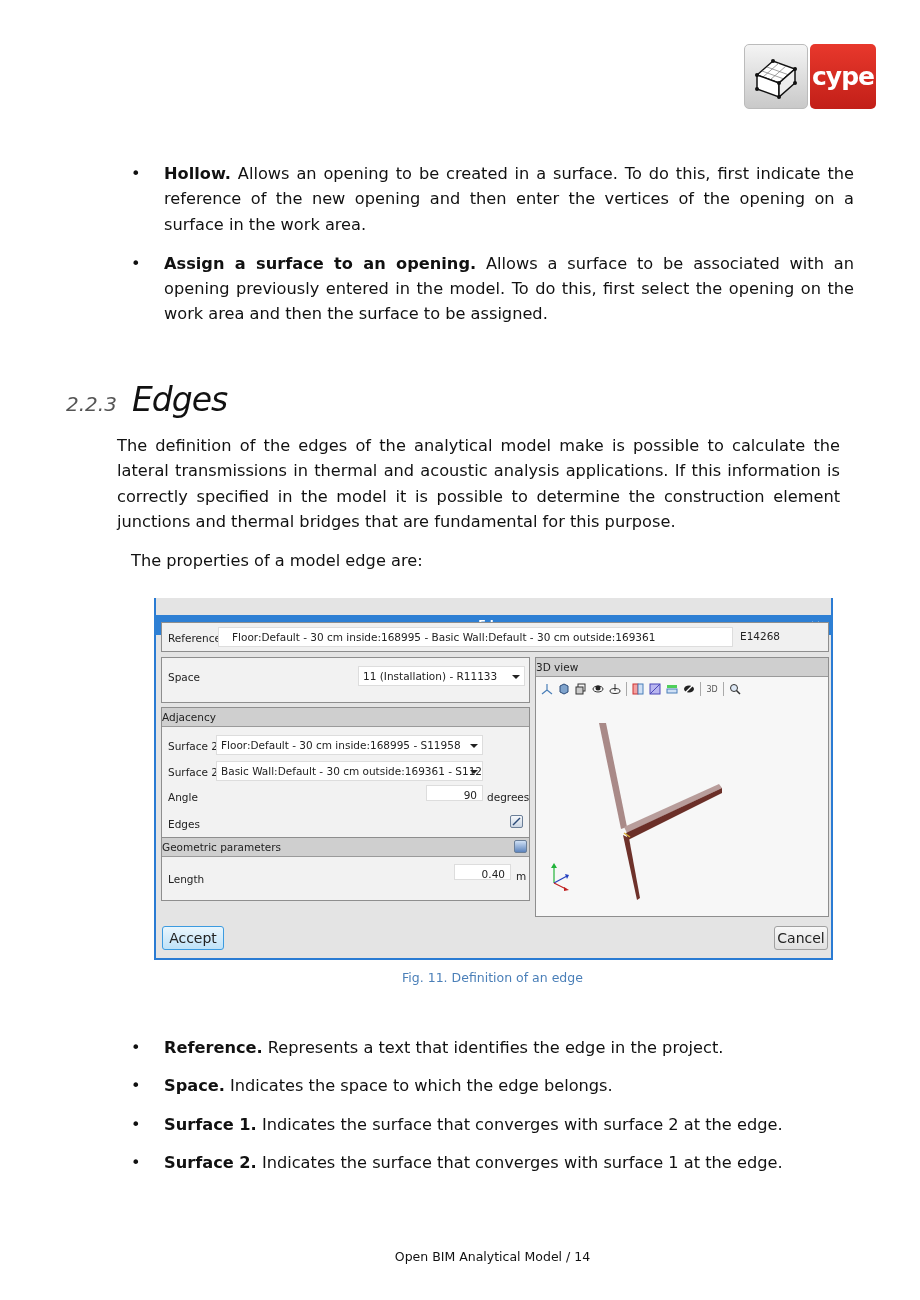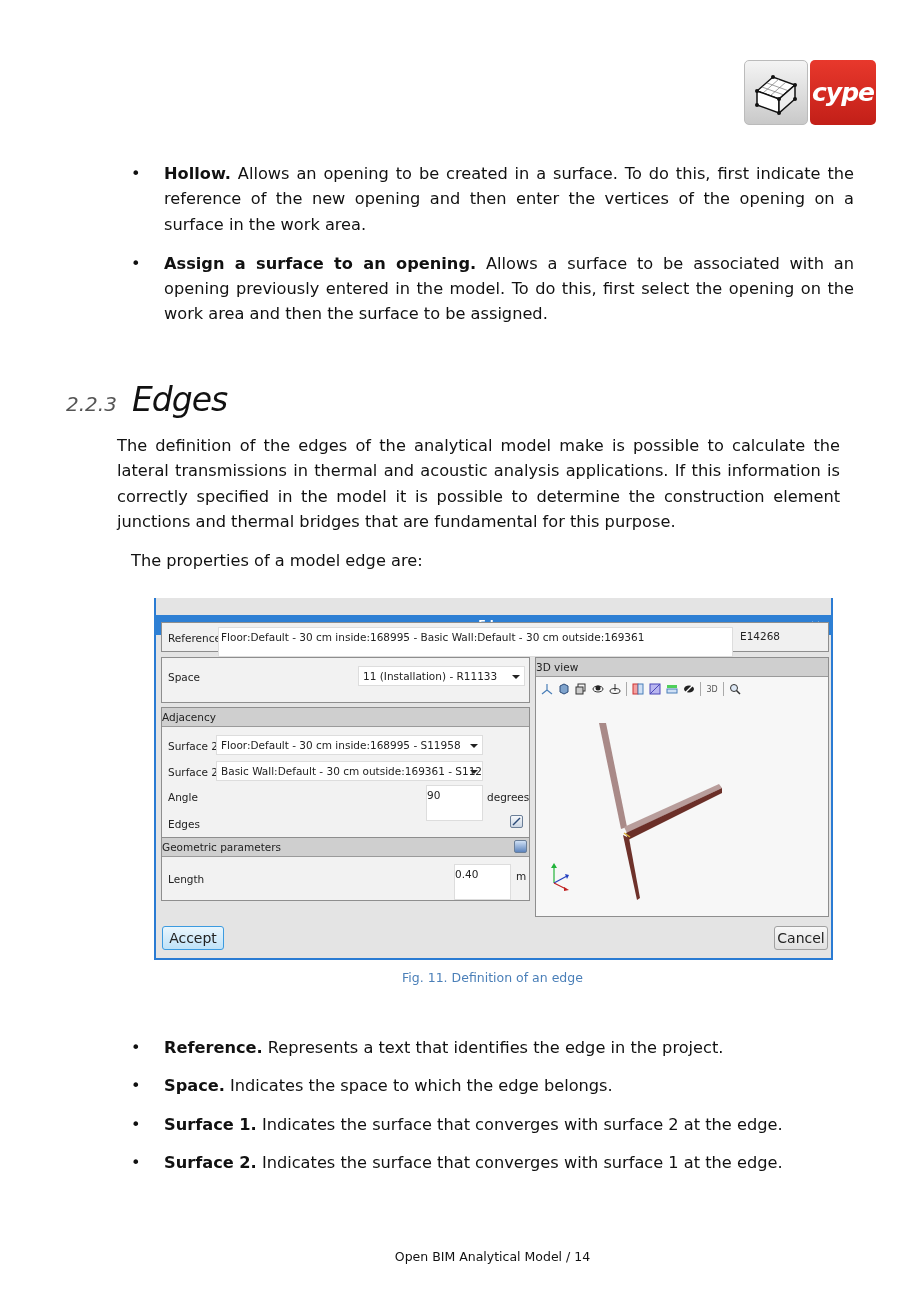--- a/index.html
+++ b/index.html
@@ -1,49 +1,49 @@
 <!DOCTYPE html>
 <html><head>
 <meta charset="utf-8">
 <style>
   * { box-sizing: border-box; margin: 0; padding: 0; }
   html, body { width: 920px; height: 1300px; background: #ffffff; }
   body { position: relative; font-family: "DejaVu Sans", sans-serif; color: #111; overflow: hidden; }
 
   
-  .logo { position: absolute; left: 744px; top: 60px; width: 132px; height: 66px; display: flex; gap: 2px; font-style: italic; }
+  .logo { position: absolute; left: 744px; top: 44px; width: 132px; height: 66px; display: flex; gap: 2px; }
   .logo-house { width: 64px; height: 65px; border-radius: 5px; background: linear-gradient(#f4f4f4, #c9c9c9); border: 1px solid #bbb; display: flex; align-items: center; justify-content: center; }
   .logo-brand { width: 66px; height: 65px; border-radius: 5px; background: linear-gradient(#e8382c, #c21f18); display: flex; align-items: center; justify-content: center; color: #fff; font-family: "DejaVu Sans", sans-serif; font-weight: bold; font-size: 25px; letter-spacing: -1px; }
 
   
   .text { position: absolute; font-size: 16.2px; line-height: 25.3px; text-align: justify; }
   .bullet-list { position: absolute; left: 131px; width: 723px; }
   .bullet { position: relative; padding-left: 33px; font-size: 16.2px; line-height: 25.3px; text-align: justify; }
   .bullet .dot { position: absolute; left: 0; top: 0; }
   .bullet b { font-weight: bold; }
 
   .heading { position: absolute; left: 66px; top: 380px; display: flex; align-items: baseline; }
   .heading-num { font-style: italic; color: #555; font-size: 20px; width: 66px; }
   .heading-title { font-style: italic; font-size: 33px; letter-spacing: -1px; color: #111; }
 
   
   .dialog { position: absolute; left: 154px; top: 598px; width: 679px; height: 362px; background: #e4e4e4; border: 2px solid #2a7bd3; border-top: none; font-family: "DejaVu Sans", sans-serif; font-size: 10.5px; color: #222; }
   .titlebar { height: 20px; background: #2d7fd4; color: #fff; font-weight: bold; font-size: 11px; text-align: center; line-height: 20px; position: relative; margin: 17px -2px; }
   .titlebar .close { position: absolute; right: 12px; top: 0; font-weight: normal; font-size: 13px; cursor: pointer; }
   .ref-box { position: absolute; left: 5px; top: 24px; width: 668px; height: 30px; border: 1px solid #8e8e8e; background: #f0f0f0; }
   .ref-label { position: absolute; left: 6px; top: 9px; }
-  .ref-input { position: absolute; left: 56px; top: 4px; width: 515px; height: 30px; background: #fff; border: 1px solid #ddd; padding-left: 2px; line-height: 19px; white-space: nowrap; overflow: hidden; }
+  .ref-input { position: absolute; left: 56px; top: 4px; width: 515px; height: 20px; background: #fff; border: 1px solid #ddd; padding-left: 13px; line-height: 19px; white-space: nowrap; overflow: hidden; }
   .ref-code { position: absolute; left: 578px; top: 7px; }
 
   .panel { position: absolute; border: 1px solid #8e8e8e; background: #f2f2f2; }
   .panel-header { height: 19px; background: #cfcfcf; border-bottom: 1px solid #9a9a9a; line-height: 18px; position: relative; }
   .lbl { position: absolute; }
   .combo { position: absolute; height: 20px; background: #fff; border: 1px solid #ddd; padding-left: 4px; line-height: 19px; white-space: nowrap; overflow: hidden; }
   .combo .arrow { position: absolute; right: 4px; top: 8px; width: 0; height: 0; border-left: 4px solid transparent; border-right: 4px solid transparent; border-top: 4px solid #222; }
-  .num-input { position: absolute; height: 36px; background: #fff; border: 1px solid #ddd; padding-right: 5px; line-height: 19px; }
+  .num-input { position: absolute; height: 16px; background: #fff; border: 1px solid #ddd; text-align: right; padding-right: 5px; line-height: 19px; }
   .icon-btn { position: absolute; width: 13px; height: 13px; border: 1px solid #6b7f98; background: linear-gradient(#f6f8fb, #cbd6e4); border-radius: 2px; }
 
   .toolbar { position: absolute; left: 4px; top: 24px; display: flex; gap: 3px; align-items: center; }
   .tb { width: 14px; height: 14px; display: flex; align-items: center; justify-content: center; font-size: 10px; }
   .tb-sep { width: 1px; height: 14px; background: #aaa; margin: 0 1px; }
 
   .btn { position: absolute; height: 24px; border: 1px solid #a0a0a0; border-radius: 3px; background: linear-gradient(#f8f8f8, #e0e0e0); text-align: center; line-height: 22px; font-size: 14px; cursor: pointer; }
   .btn.primary { border: 1px solid #3c9be0; background: linear-gradient(#eaf6fd, #bfe2f8); }
 
   .caption { position: absolute; left: 0; width: 985px; top: 970px; text-align: center; color: #4a7fb8; font-size: 12.5px; }

